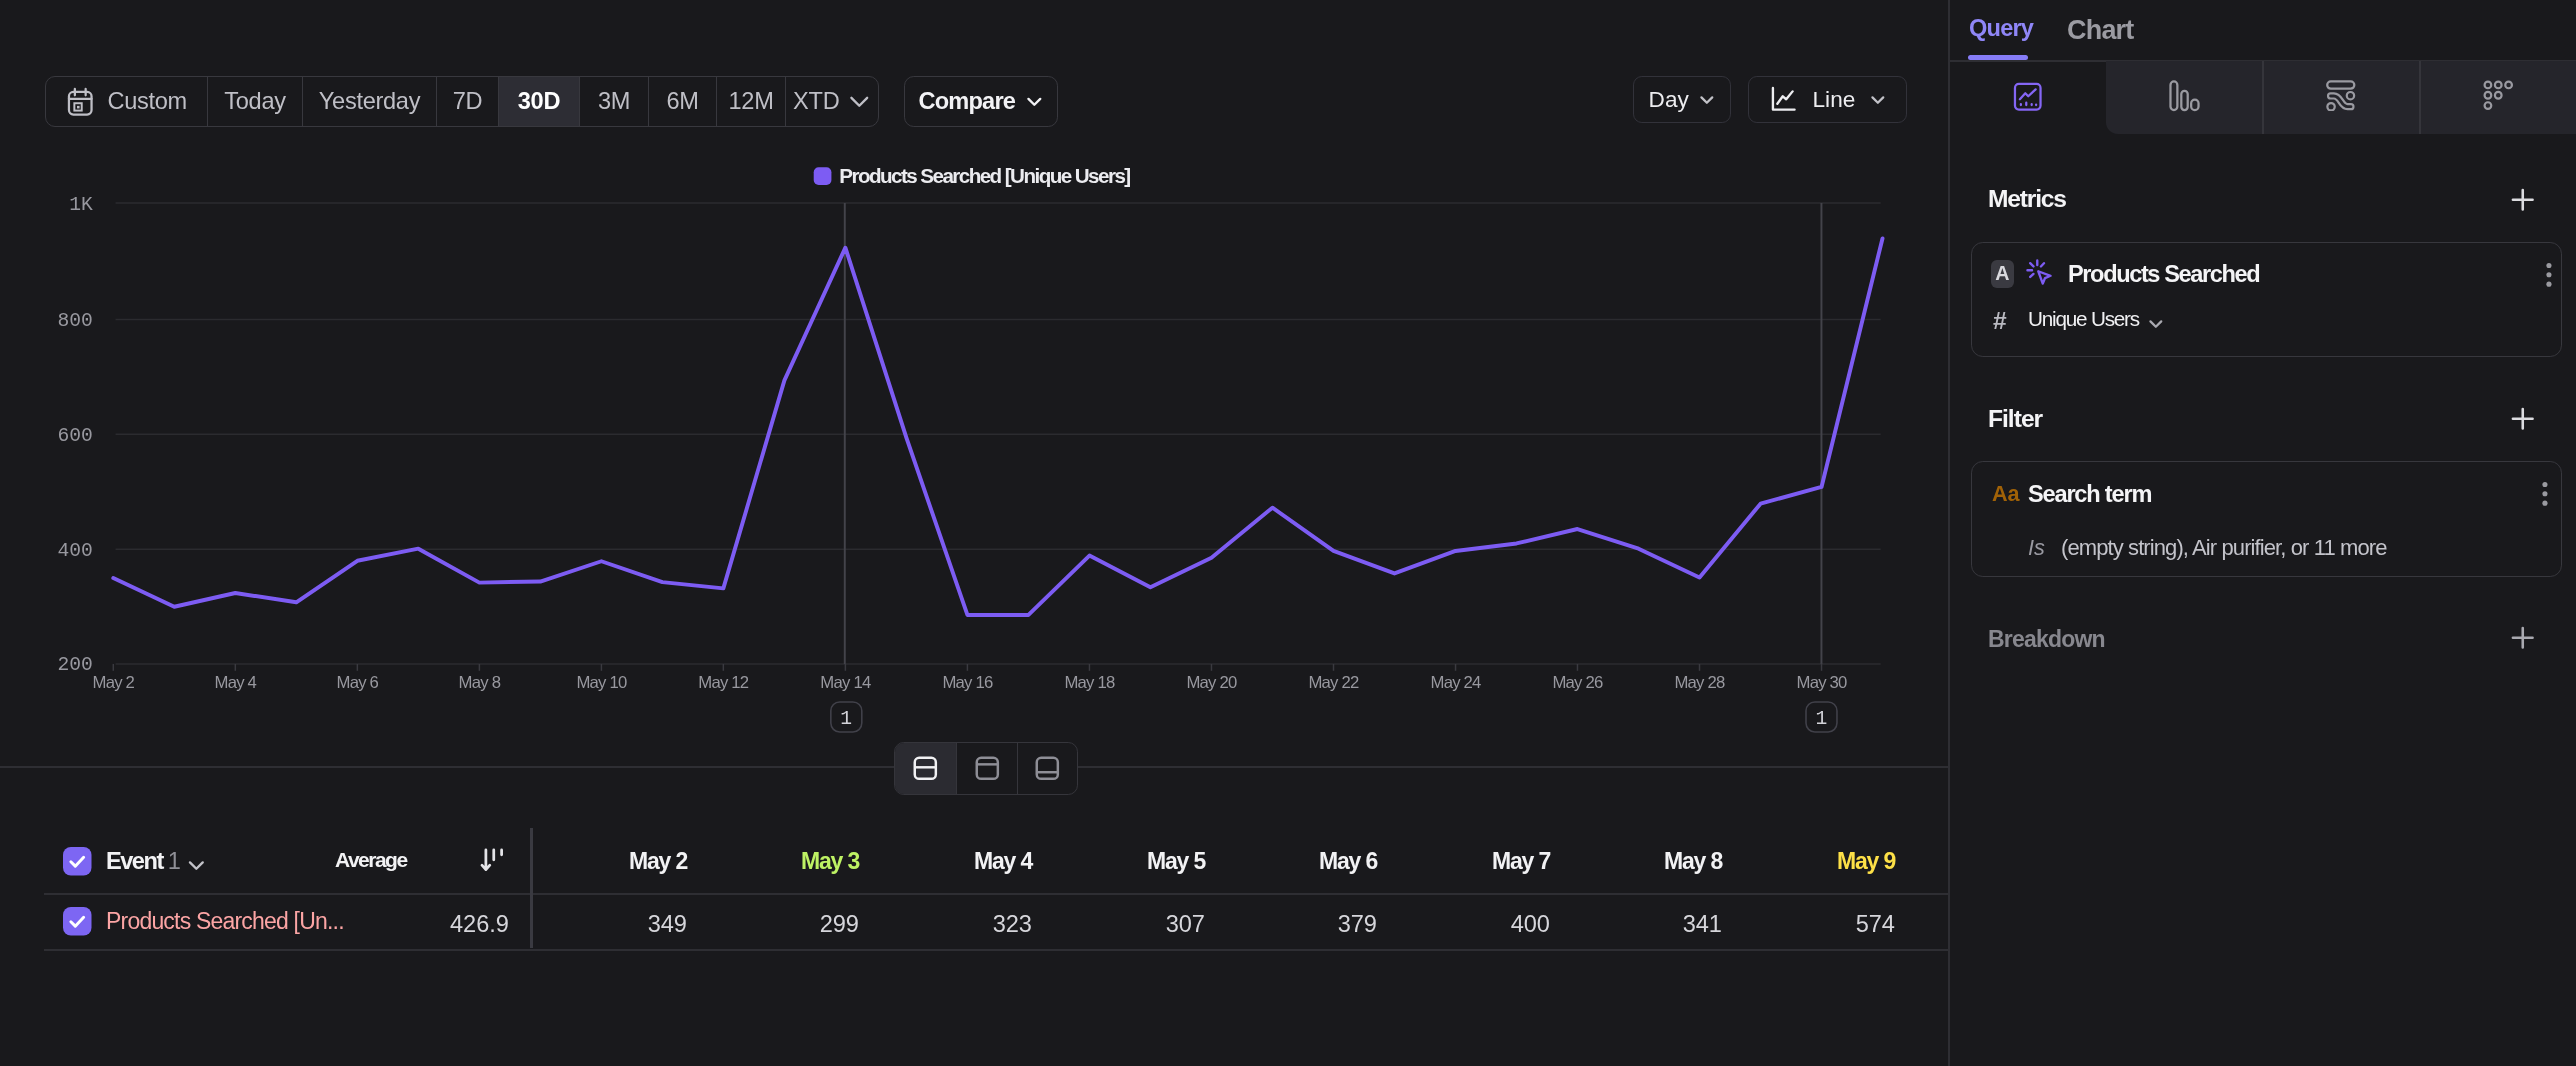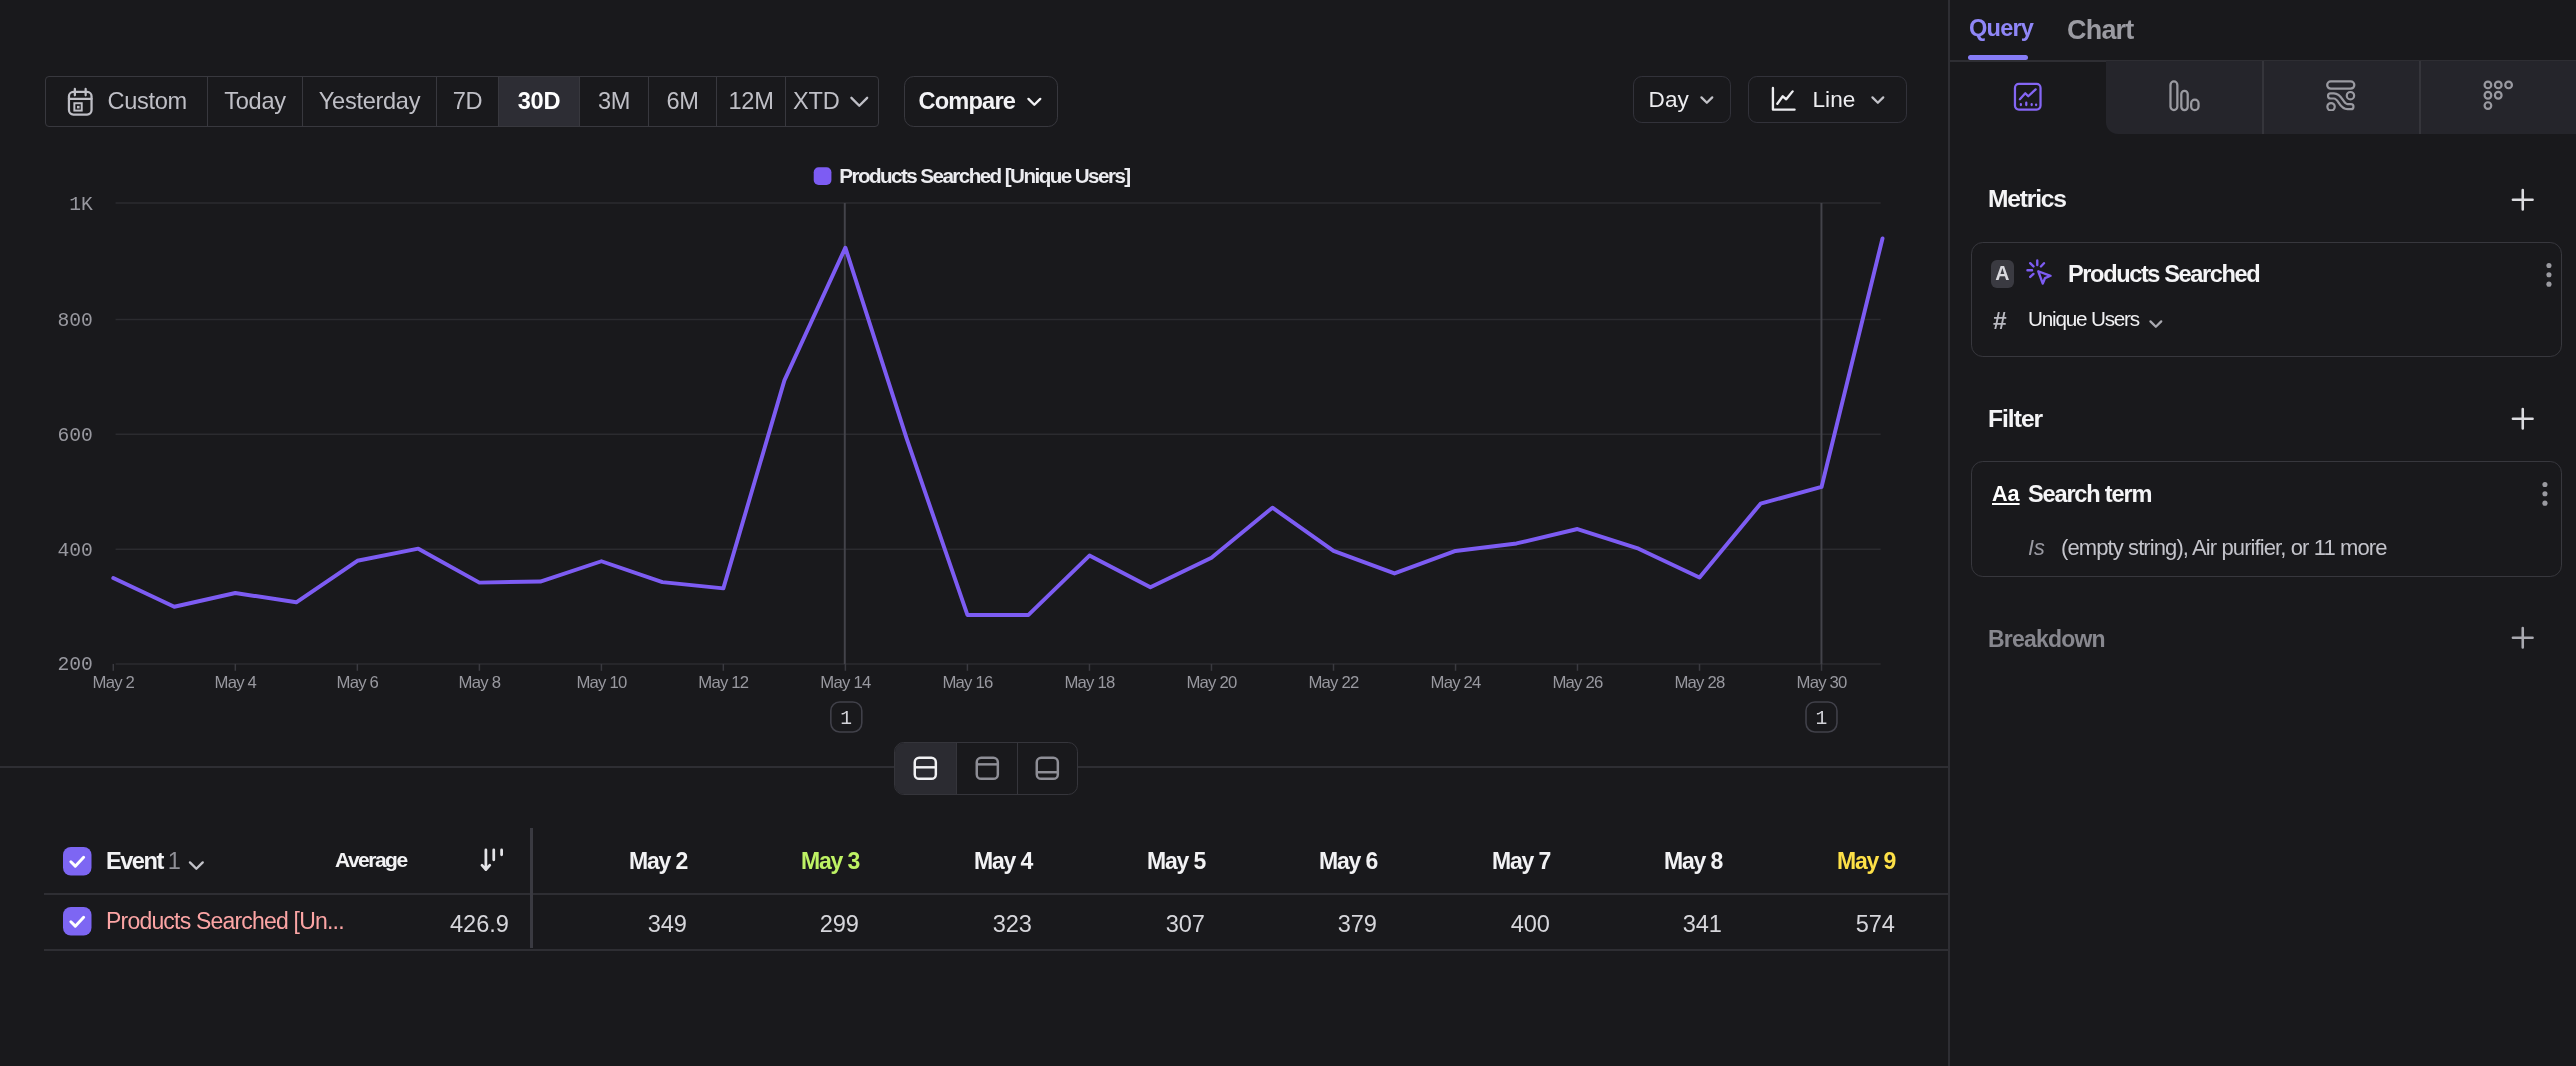--- a/index.html
+++ b/index.html
@@ -5,21 +5,21 @@
   * { margin:0; padding:0; box-sizing:border-box; }
   html,body { width:2576px; height:1067px; background:#19191c; overflow:hidden; }
   body { font-family:"Liberation Sans", sans-serif; position:relative; color:#c2c2c8; }
   .abs { position:absolute; }
   .seg { display:flex; align-items:center; justify-content:center; color:#bfbfc6; font-size:23.6px; letter-spacing:-0.3px; border-left:1.5px solid #38383e; height:100%; }
   .seg:first-child { border-left:none; }
 </style>
 </head>
 <body>
 
-<div class="abs" style="left:45px; top:76px; width:834px; height:51px; border:1.5px solid #38383e; border-radius:4px; display:flex; overflow:hidden;">
+<div class="abs" style="left:45px; top:76px; width:834px; height:51px; border:1.5px solid #38383e; border-radius:10px; display:flex; overflow:hidden;">
   <div class="seg" style="width:161px; gap:12.8px;">
     <svg width="28.5" height="31.5" viewBox="0 0 29 32" fill="none" stroke="#bfbfc6" stroke-width="2.3" stroke-linecap="round">
       <rect x="3" y="6" width="23" height="23" rx="4.5"></rect>
       <path d="M3 13 H26"></path>
       <path d="M9 3 V9.5 M20 3 V9.5"></path>
       <rect x="8.5" y="17.5" width="7.5" height="7.5" stroke-width="2"></rect>
       <rect x="11.2" y="20.2" width="2.6" height="2.6" fill="#bfbfc6" stroke="none"></rect>
     </svg>
     <span>Custom</span>
   </div>
@@ -287,21 +287,21 @@
 </div>
 
 <div class="abs" style="left:1988px; top:405px; font-size:24.6px; letter-spacing:-1px; font-weight:700; color:#f4f4f6;">Filter</div>
 <div class="abs" style="left:2507px; top:403px;">
   <svg width="31.5" height="31.5" viewBox="0 0 32 32" stroke="#dcdce0" stroke-width="2.6" stroke-linecap="round">
       <path d="M16 6 V26 M6 16 H26"></path>
     </svg>
 </div>
 
 <div class="abs" style="left:1971px; top:461px; width:591px; height:116px; border:1.5px solid #37373d; border-radius:11.8px;"></div>
-<div class="abs" style="left:1992px; top:481px; font-size:21.6px; font-weight:600; color:#ffffff;text-decoration:underline;">Aa</div>
+<div class="abs" style="left:1992px; top:481px; font-size:21.6px; font-weight:600; color:#a16207;">Aa</div>
 <div class="abs" style="left:2028px; top:481px; font-size:23.6px; letter-spacing:-1.2px; font-weight:600; color:#f4f4f6;">Search term</div>
 <div class="abs" style="left:2541px; top:481px;">
   <svg width="7.9" height="25.6" viewBox="0 0 8 26" fill="#9a9aa0">
       <circle cx="4" cy="3.5" r="2.6"></circle>
       <circle cx="4" cy="13" r="2.6"></circle>
       <circle cx="4" cy="22.5" r="2.6"></circle>
     </svg>
 </div>
 <div class="abs" style="left:2028px; top:535px; font-size:21.6px; color:#9a9aa2;font-style:italic;">Is</div>
 <div class="abs" style="left:2061px; top:535px; font-size:22px; letter-spacing:-0.9px; color:#c3c3ca;">(empty string), Air purifier, or 11 more</div>

